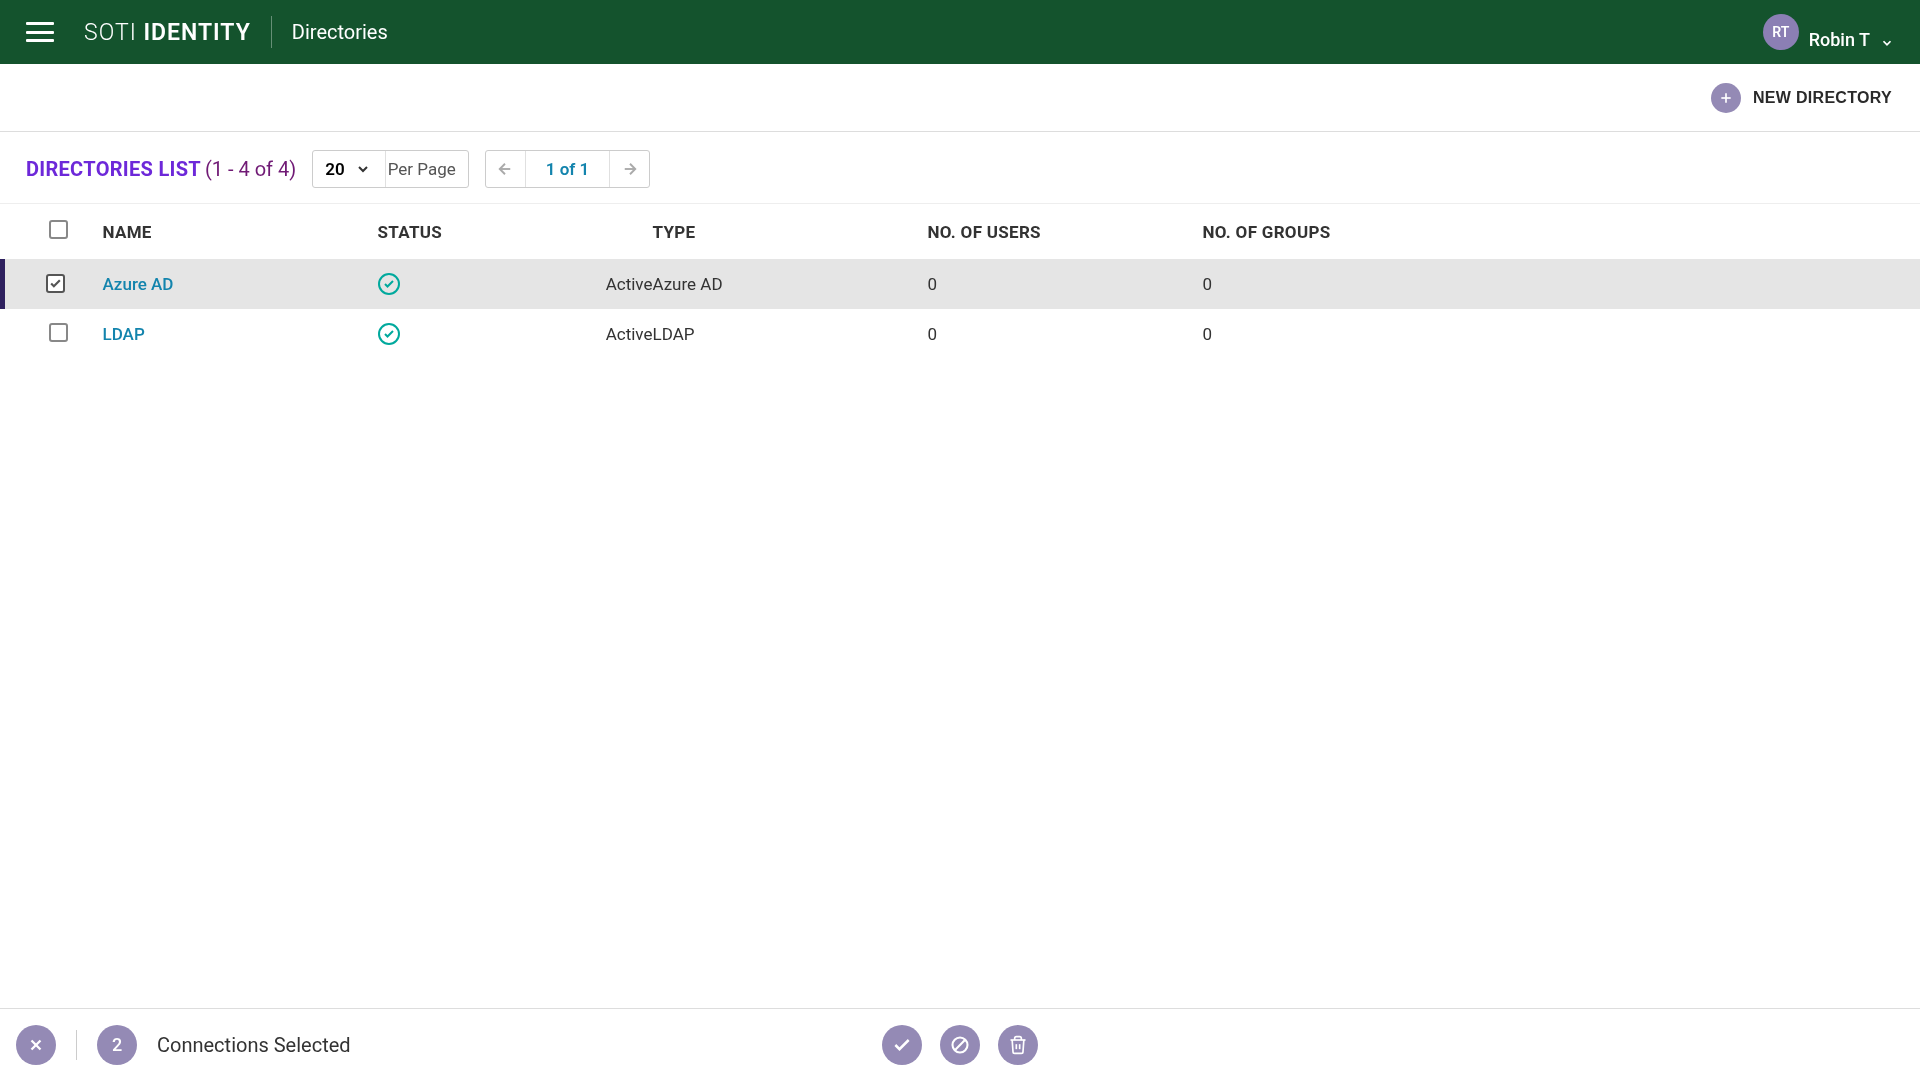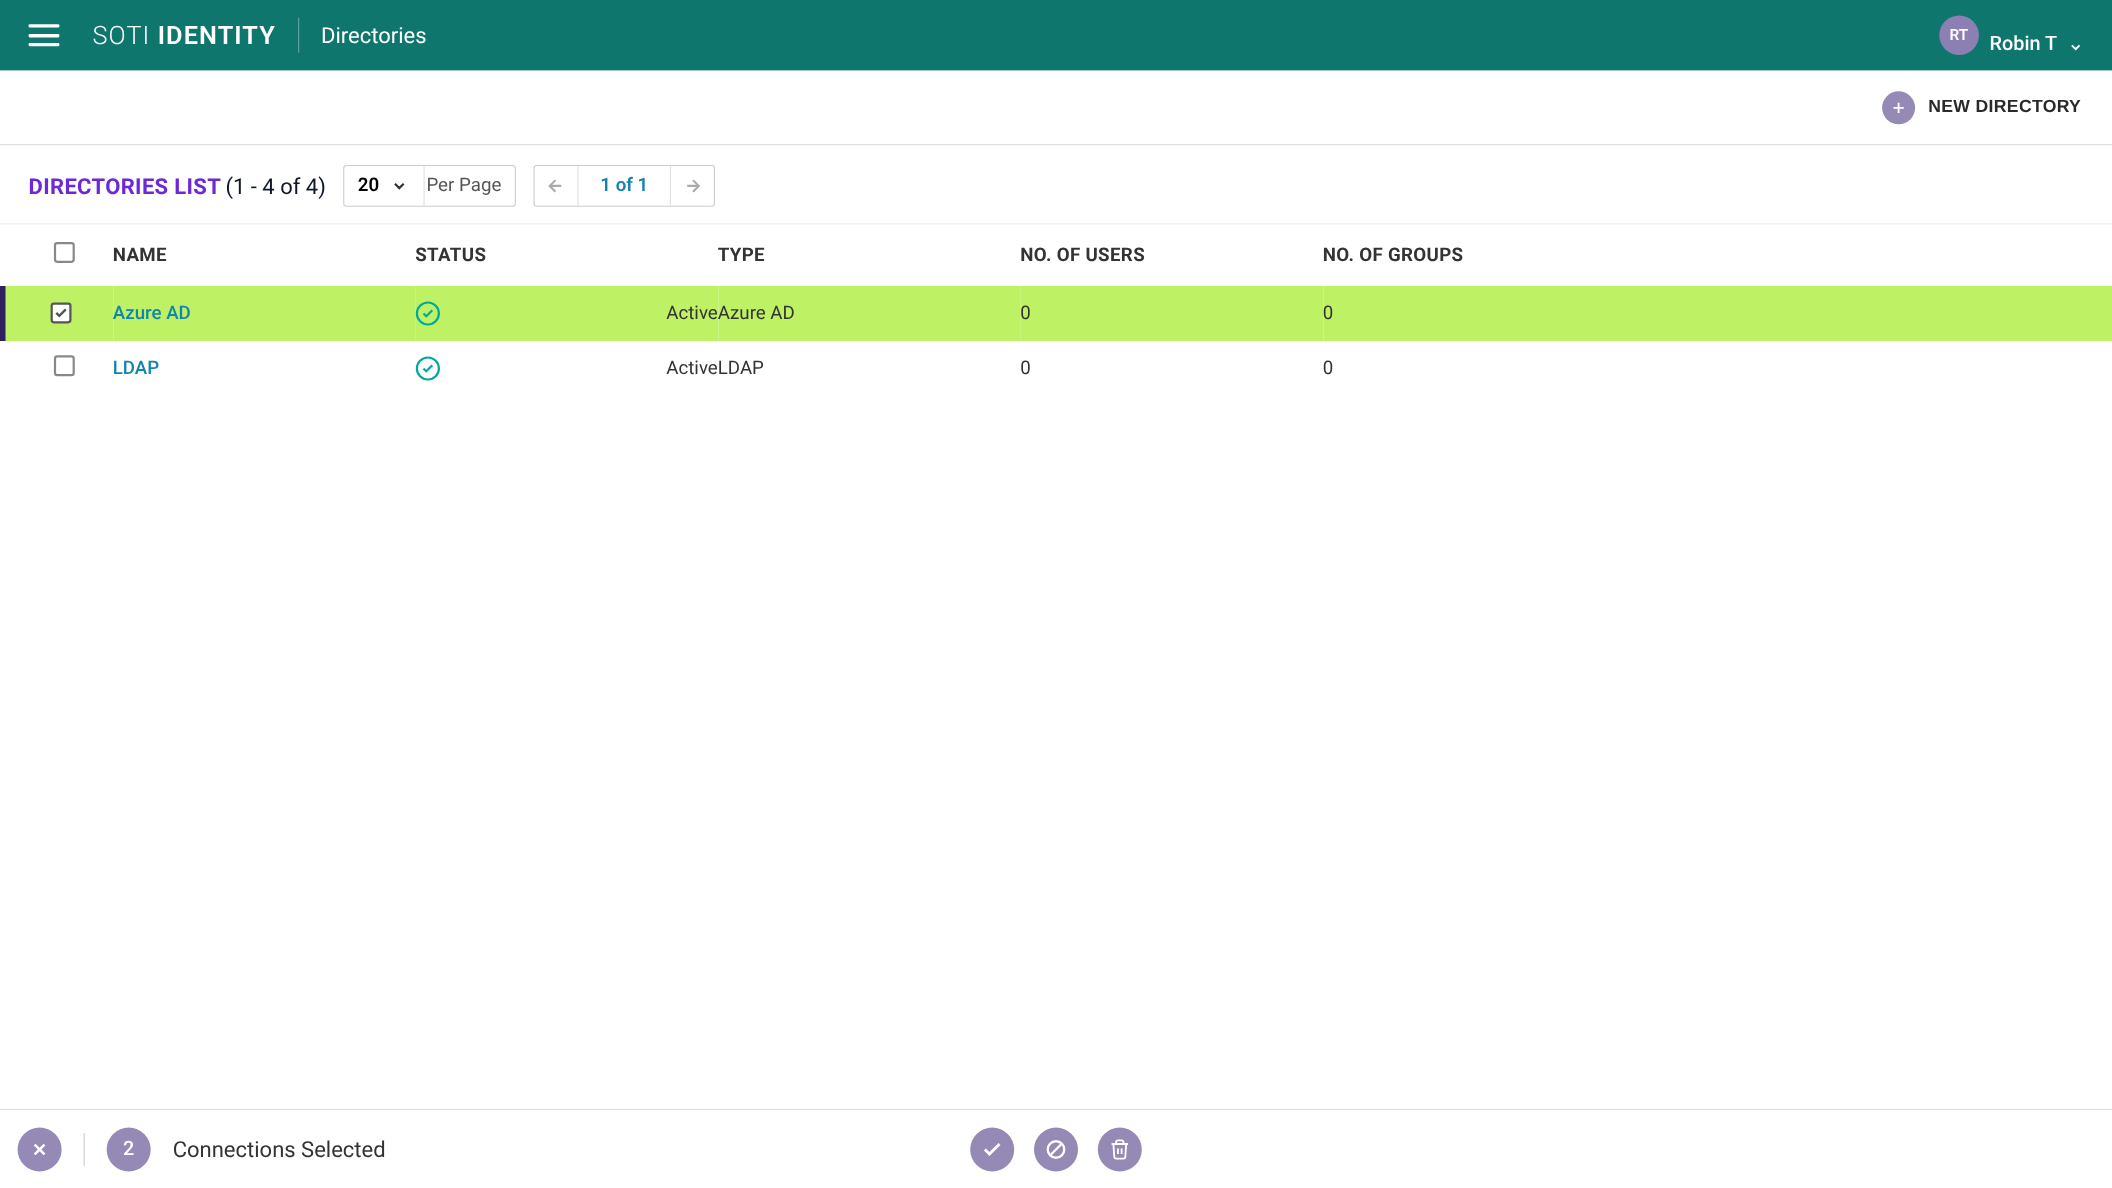--- a/index.html
+++ b/index.html
@@ -5,21 +5,21 @@
     * { box-sizing: border-box; margin: 0; padding: 0; }
     body {
       font-family: -apple-system, BlinkMacSystemFont, "Segoe UI", Roboto, sans-serif;
       background: #fff;
       height: 1080px;
       width: 1920px;
       overflow: hidden;
       position: relative;
     }
     .header {
-      background: #0f766e;
+      background: #14532d;
       height: 64px;
       display: flex;
       align-items: center;
       padding: 0 26px;
       color: #fff;
     }
     .hamburger {
       width: 28px;
       height: 20px;
       display: flex;
@@ -111,21 +111,21 @@
     }
     .list-title {
       font-size: 20px;
       font-weight: 700;
       color: #6d28d9;
       letter-spacing: 0.3px;
     }
     .list-range {
       font-size: 20px;
       font-weight: 400;
-      color: #0f172a;
+      color: #701a75;
     }
     .page-size {
       display: flex;
       align-items: center;
       border: 1px solid #ccc;
       border-radius: 3px;
       height: 38px;
       padding: 0 12px;
       gap: 10px;
     }
@@ -172,21 +172,21 @@
     table.data thead th {
       text-align: left;
       font-size: 17px;
       font-weight: 700;
       color: #333;
       padding: 16px 0;
       letter-spacing: 0.3px;
     }
     table.data tbody tr { height: 50px; }
     table.data tbody tr.selected {
-      background: #bef264;
+      background: #e5e5e5;
       border-left: 5px solid #2f215f;
     }
     table.data tbody td {
       font-size: 17px;
       color: #333;
     }
     .col-check { width: 100px; padding-left: 46px; }
     tr.selected .col-check { padding-left: 41px; }
     .col-name { width: 275px; }
     .col-status { width: 275px; }

